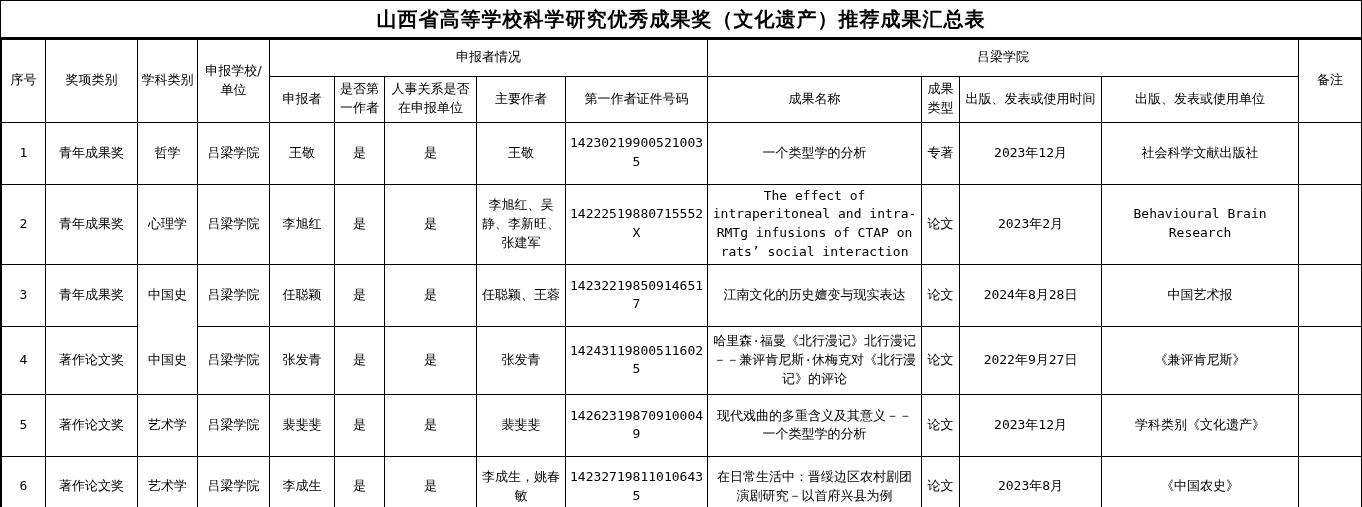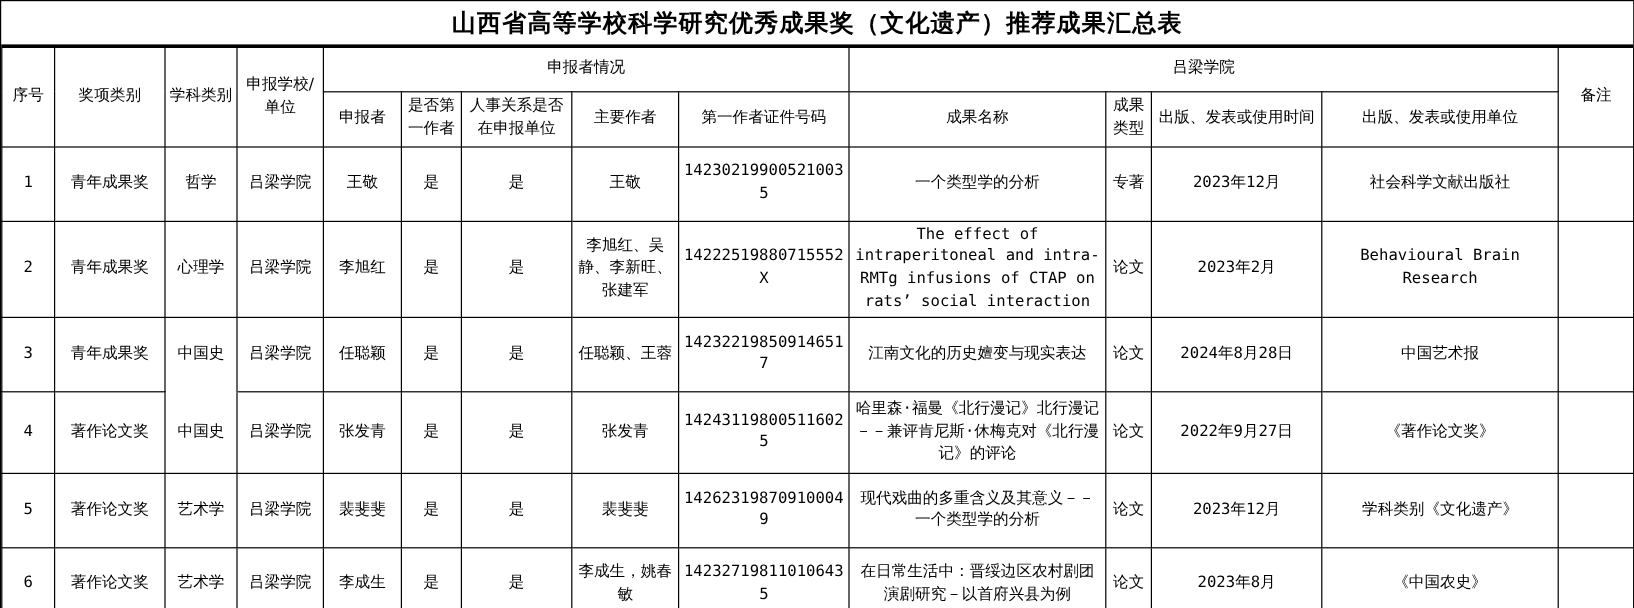--- a/index.html
+++ b/index.html
@@ -155,21 +155,21 @@
         <td>中国史</td>
         <td>吕梁学院</td>
         <td>张发青</td>
         <td>是</td>
         <td>是</td>
         <td>张发青</td>
         <td>142431198005116025</td>
         <td>哈里森·福曼《北行漫记》北行漫记－－兼评肯尼斯·休梅克对《北行漫记》的评论</td>
         <td>论文</td>
         <td>2022年9月27日</td>
-        <td>《著作论文奖》</td>
+        <td>《兼评肯尼斯》</td>
         <td></td>
       </tr>
       <tr>
         <td>5</td>
         <td>著作论文奖</td>
         <td>艺术学</td>
         <td>吕梁学院</td>
         <td>裴斐斐</td>
         <td>是</td>
         <td>是</td>

